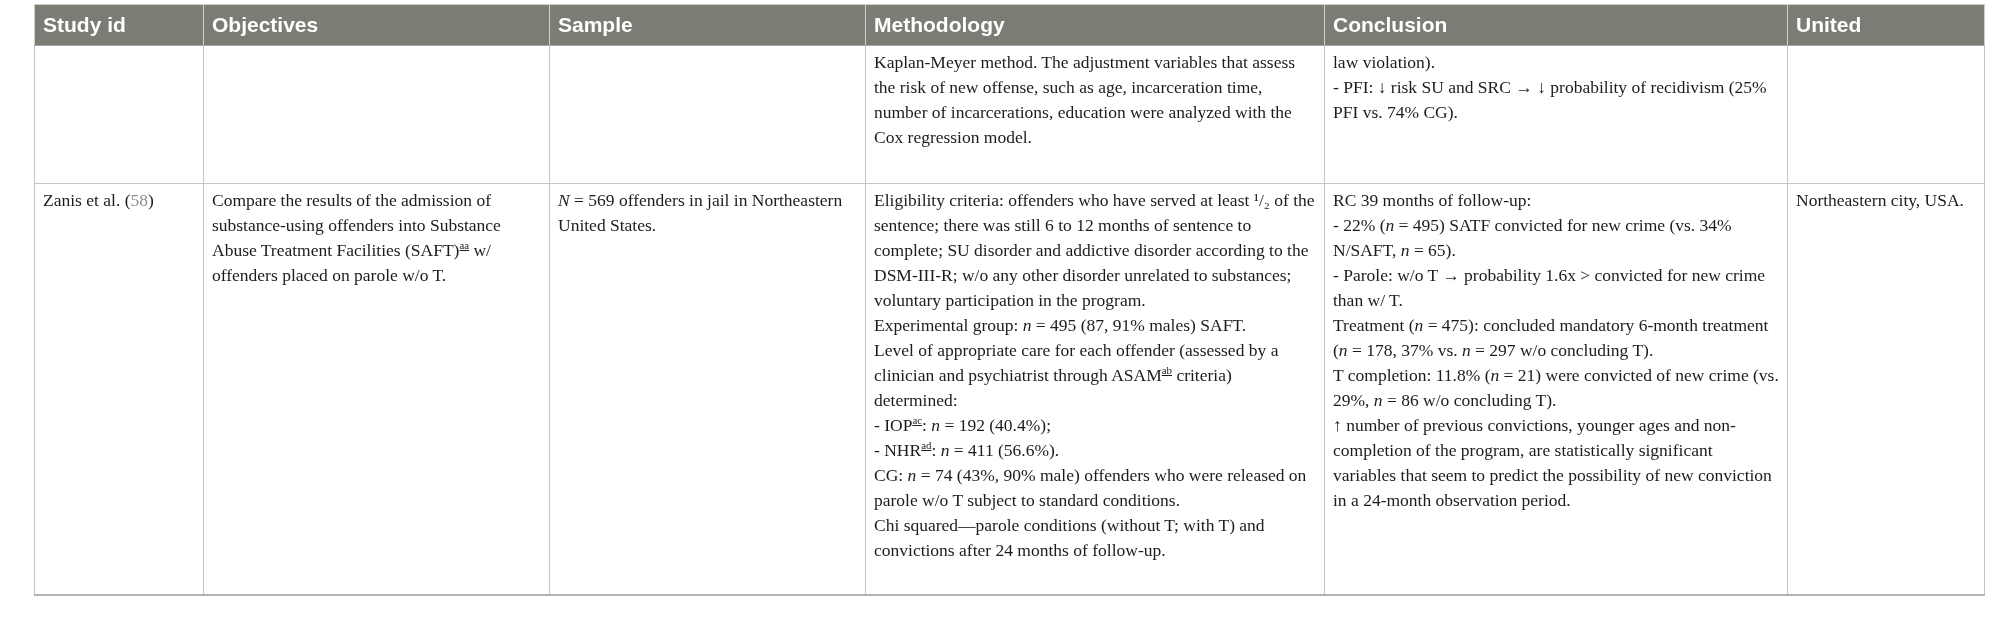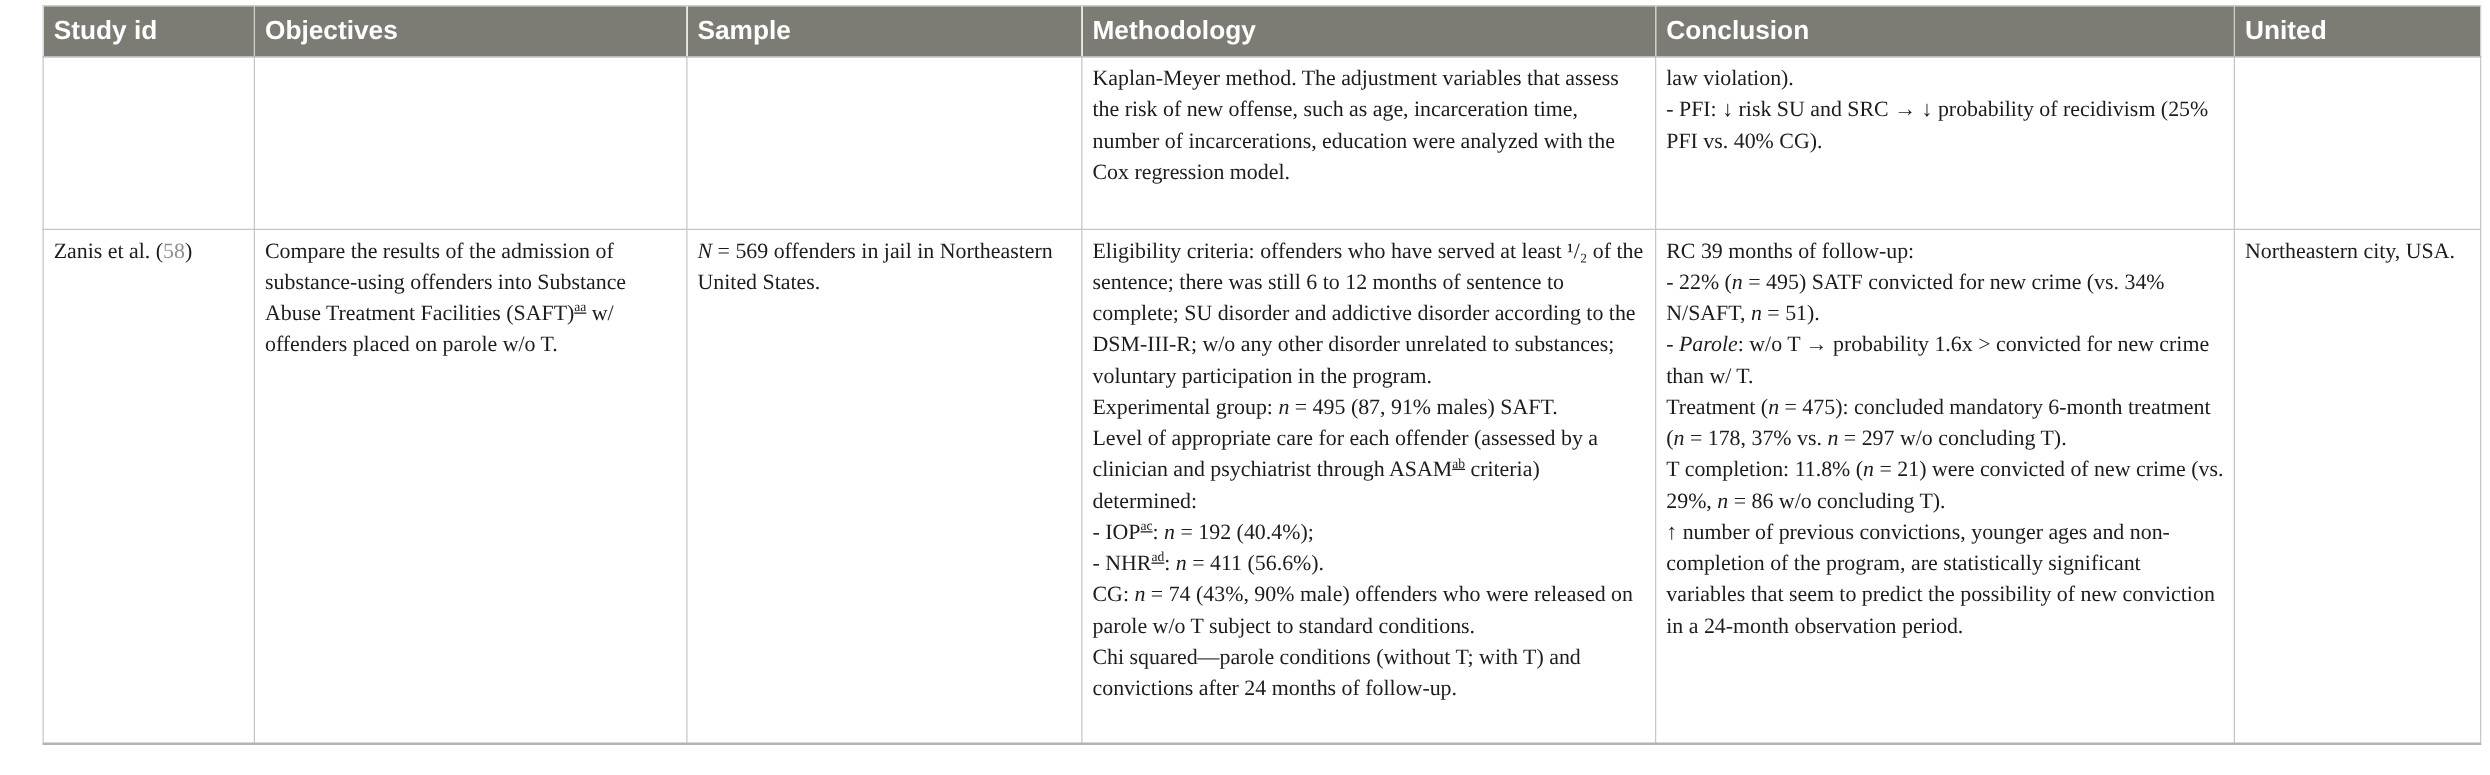--- a/index.html
+++ b/index.html
@@ -75,21 +75,21 @@
     <tbody>
       <tr class="row-cont">
         <td></td>
         <td></td>
         <td></td>
         <td>
             <div class="para"><span>Kaplan-Meyer method. The adjustment variables that assess the risk of new offense, such as age, incarceration time, number of incarcerations, education were analyzed with the Cox regression model.</span></div>
           </td>
         <td>
             <div class="para"><span>law violation).</span></div>
-            <div class="para"><span>- PFI: ↓ risk SU and SRC → ↓ probability of recidivism (25% PFI vs. 40% CG).</span></div>
+            <div class="para"><span>- PFI: ↓ risk SU and SRC → ↓ probability of recidivism (25% PFI vs. 74% CG).</span></div>
           </td>
         <td></td>
       </tr>
       <tr class="row-main">
         <td>
             <div class="para"><span>Zanis et al. (</span><span class="cite">58</span><span>)</span></div>
           </td>
         <td>
             <div class="para"><span>Compare the results of the admission of substance-using offenders into Substance Abuse Treatment Facilities (SAFT)</span><sup>aa</sup><span> w/ offenders placed on parole w/o T.</span></div>
           </td>
@@ -100,22 +100,22 @@
             <div class="para"><span>Eligibility criteria: offenders who have served at least ¹/₂ of the sentence; there was still 6 to 12 months of sentence to complete; SU disorder and addictive disorder according to the DSM-III-R; w/o any other disorder unrelated to substances; voluntary participation in the program.</span></div>
             <div class="para"><span>Experimental group: </span><span style="font-style: italic;">n</span><span> = 495 (87, 91% males) SAFT.</span></div>
             <div class="para"><span>Level of appropriate care for each offender (assessed by a clinician and psychiatrist through ASAM</span><sup>ab</sup><span> criteria) determined:</span></div>
             <div class="para"><span>- IOP</span><sup>ac</sup><span>: </span><span style="font-style: italic;">n</span><span> = 192 (40.4%);</span></div>
             <div class="para"><span>- NHR</span><sup>ad</sup><span>: </span><span style="font-style: italic;">n</span><span> = 411 (56.6%).</span></div>
             <div class="para"><span>CG: </span><span style="font-style: italic;">n</span><span> = 74 (43%, 90% male) offenders who were released on parole w/o T subject to standard conditions.</span></div>
             <div class="para"><span>Chi squared—parole conditions (without T; with T) and convictions after 24 months of follow-up.</span></div>
           </td>
         <td>
             <div class="para"><span>RC 39 months of follow-up:</span></div>
-            <div class="para"><span>- 22% (</span><span style="font-style: italic;">n</span><span> = 495) SATF convicted for new crime (vs. 34% N/SAFT, </span><span style="font-style: italic;">n</span><span> = 51).</span></div>
-            <div class="para"><span>- </span><span style="font-style: italic;">Parole</span><span>: w/o T → probability 1.6x &gt; convicted for new crime than w/ T.</span></div>
+            <div class="para"><span>- 22% (</span><span style="font-style: italic;">n</span><span> = 495) SATF convicted for new crime (vs. 34% N/SAFT, </span><span style="font-style: italic;">n</span><span> = 65).</span></div>
+            <div class="para"><span>- </span><span style="">Parole</span><span>: w/o T → probability 1.6x &gt; convicted for new crime than w/ T.</span></div>
             <div class="para"><span>Treatment (</span><span style="font-style: italic;">n</span><span> = 475): concluded mandatory 6-month treatment (</span><span style="font-style: italic;">n</span><span> = 178, 37% vs. </span><span style="font-style: italic;">n</span><span> = 297 w/o concluding T).</span></div>
             <div class="para"><span>T completion: 11.8% (</span><span style="font-style: italic;">n</span><span> = 21) were convicted of new crime (vs. 29%, </span><span style="font-style: italic;">n</span><span> = 86 w/o concluding T).</span></div>
             <div class="para"><span>↑ number of previous convictions, younger ages and non-completion of the program, are statistically significant variables that seem to predict the possibility of new conviction in a 24-month observation period.</span></div>
           </td>
         <td>
             <div class="para"><span>Northeastern city, USA.</span></div>
           </td>
       </tr>
     </tbody>
   </table>

